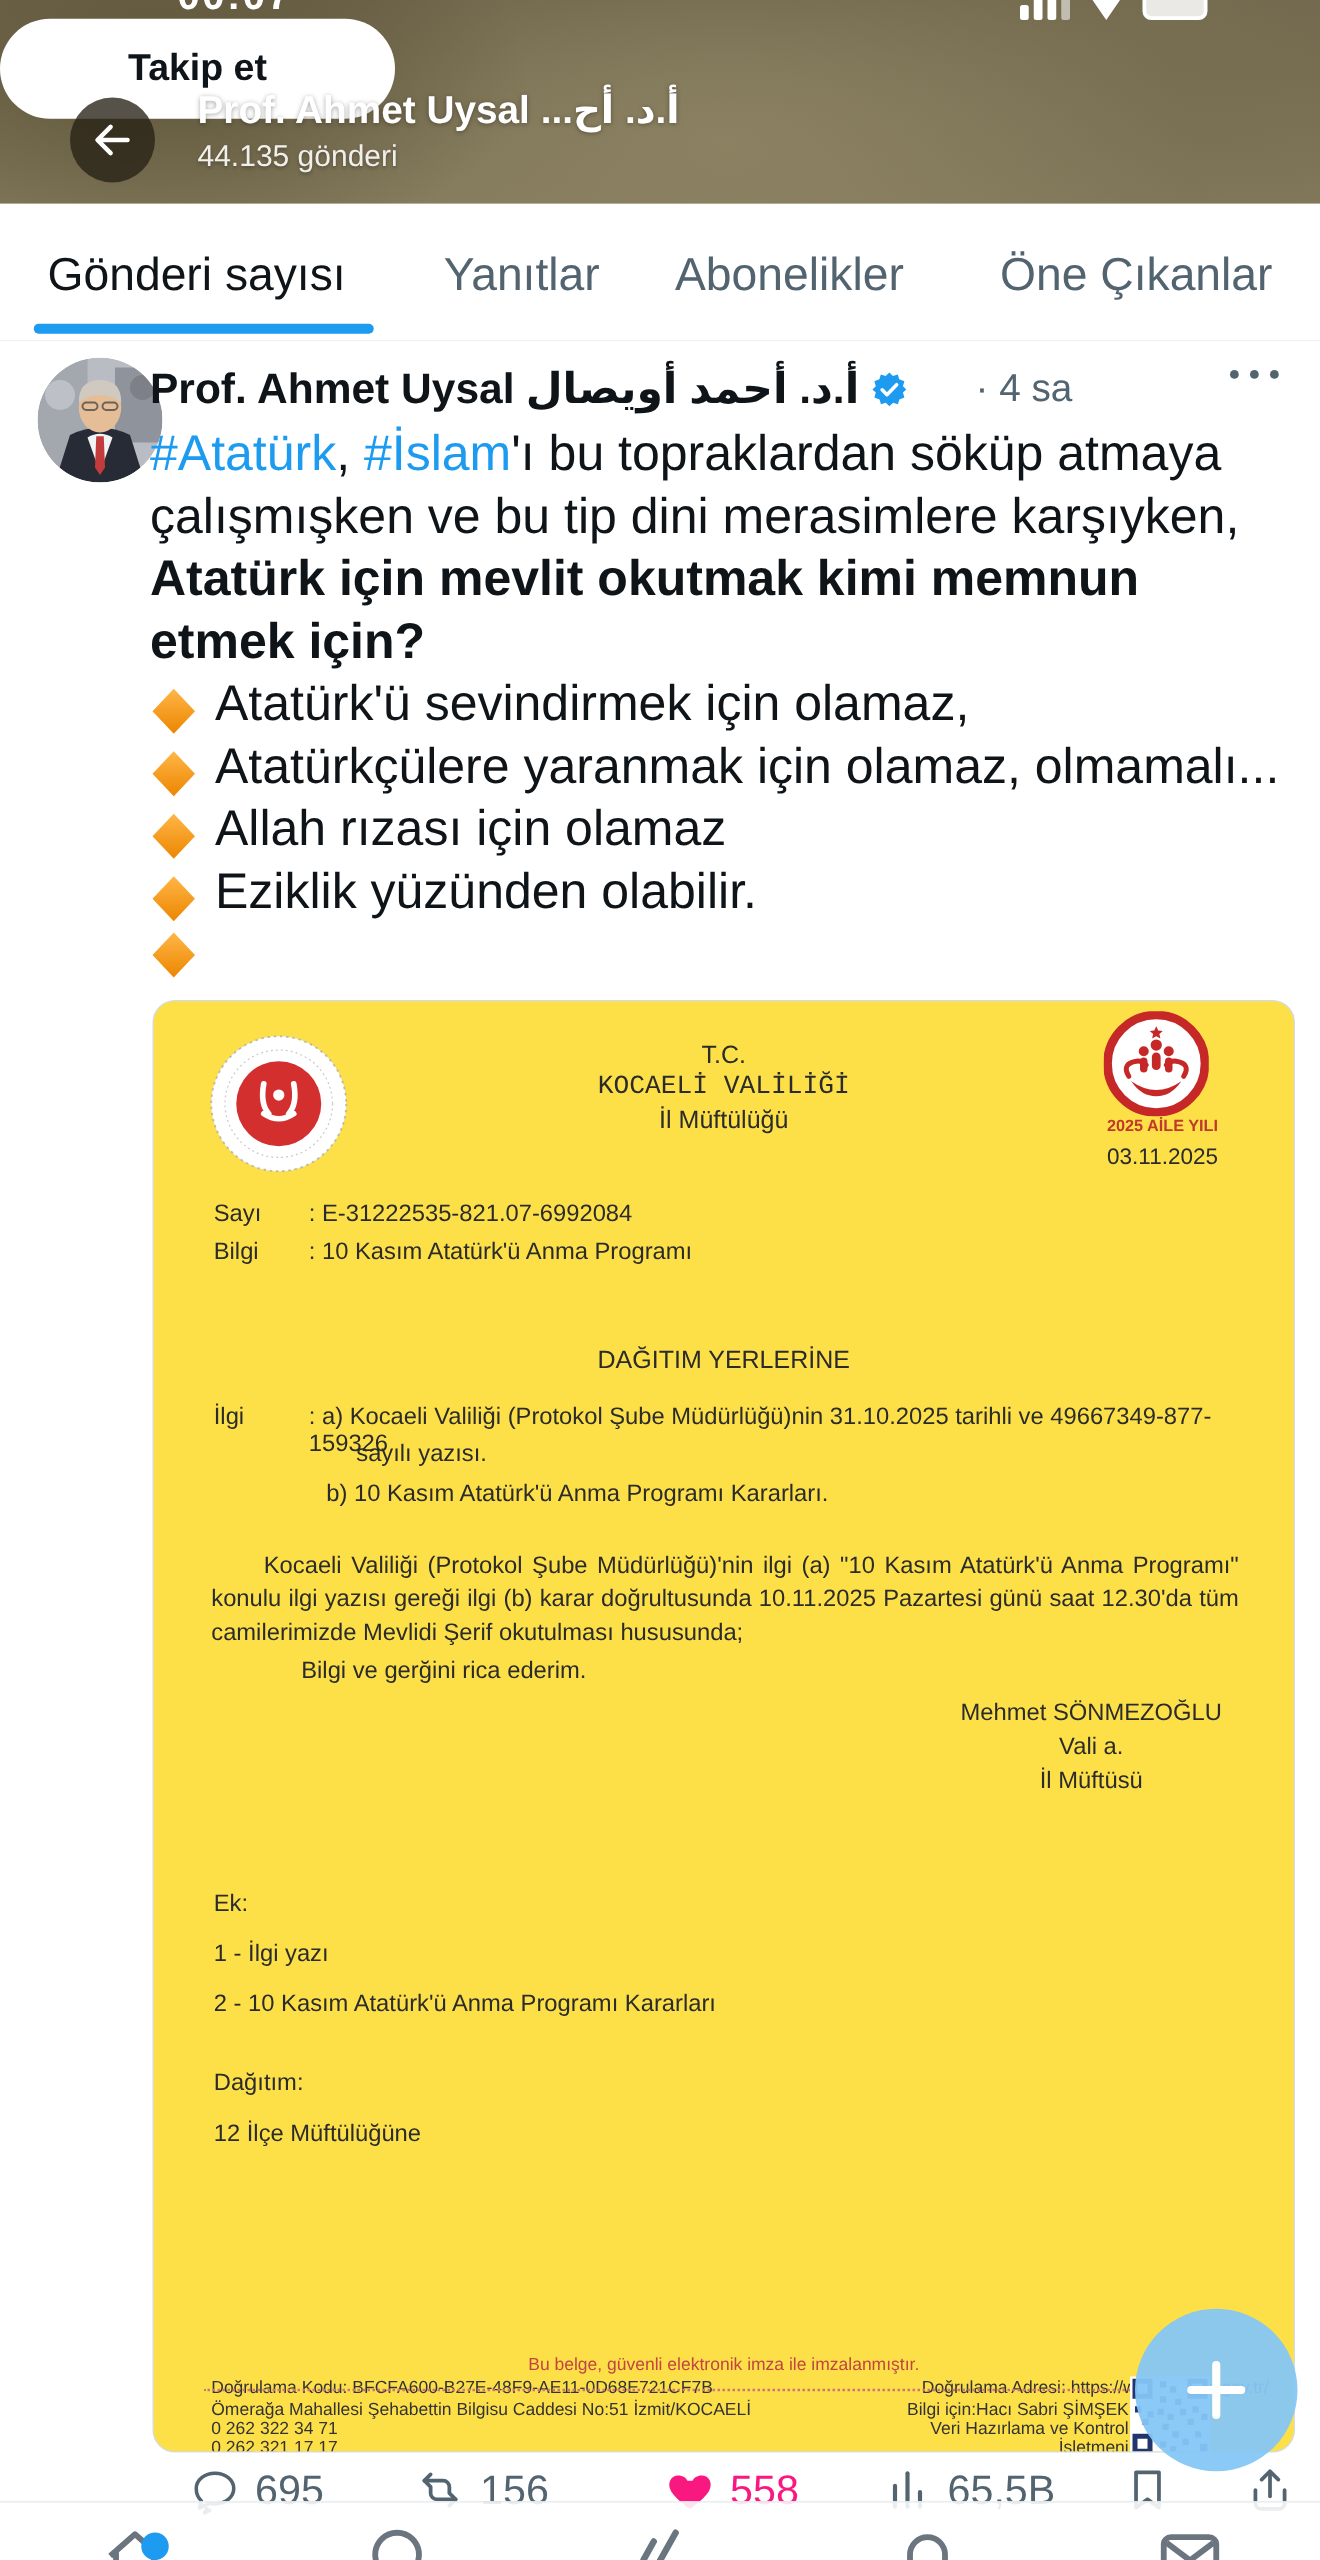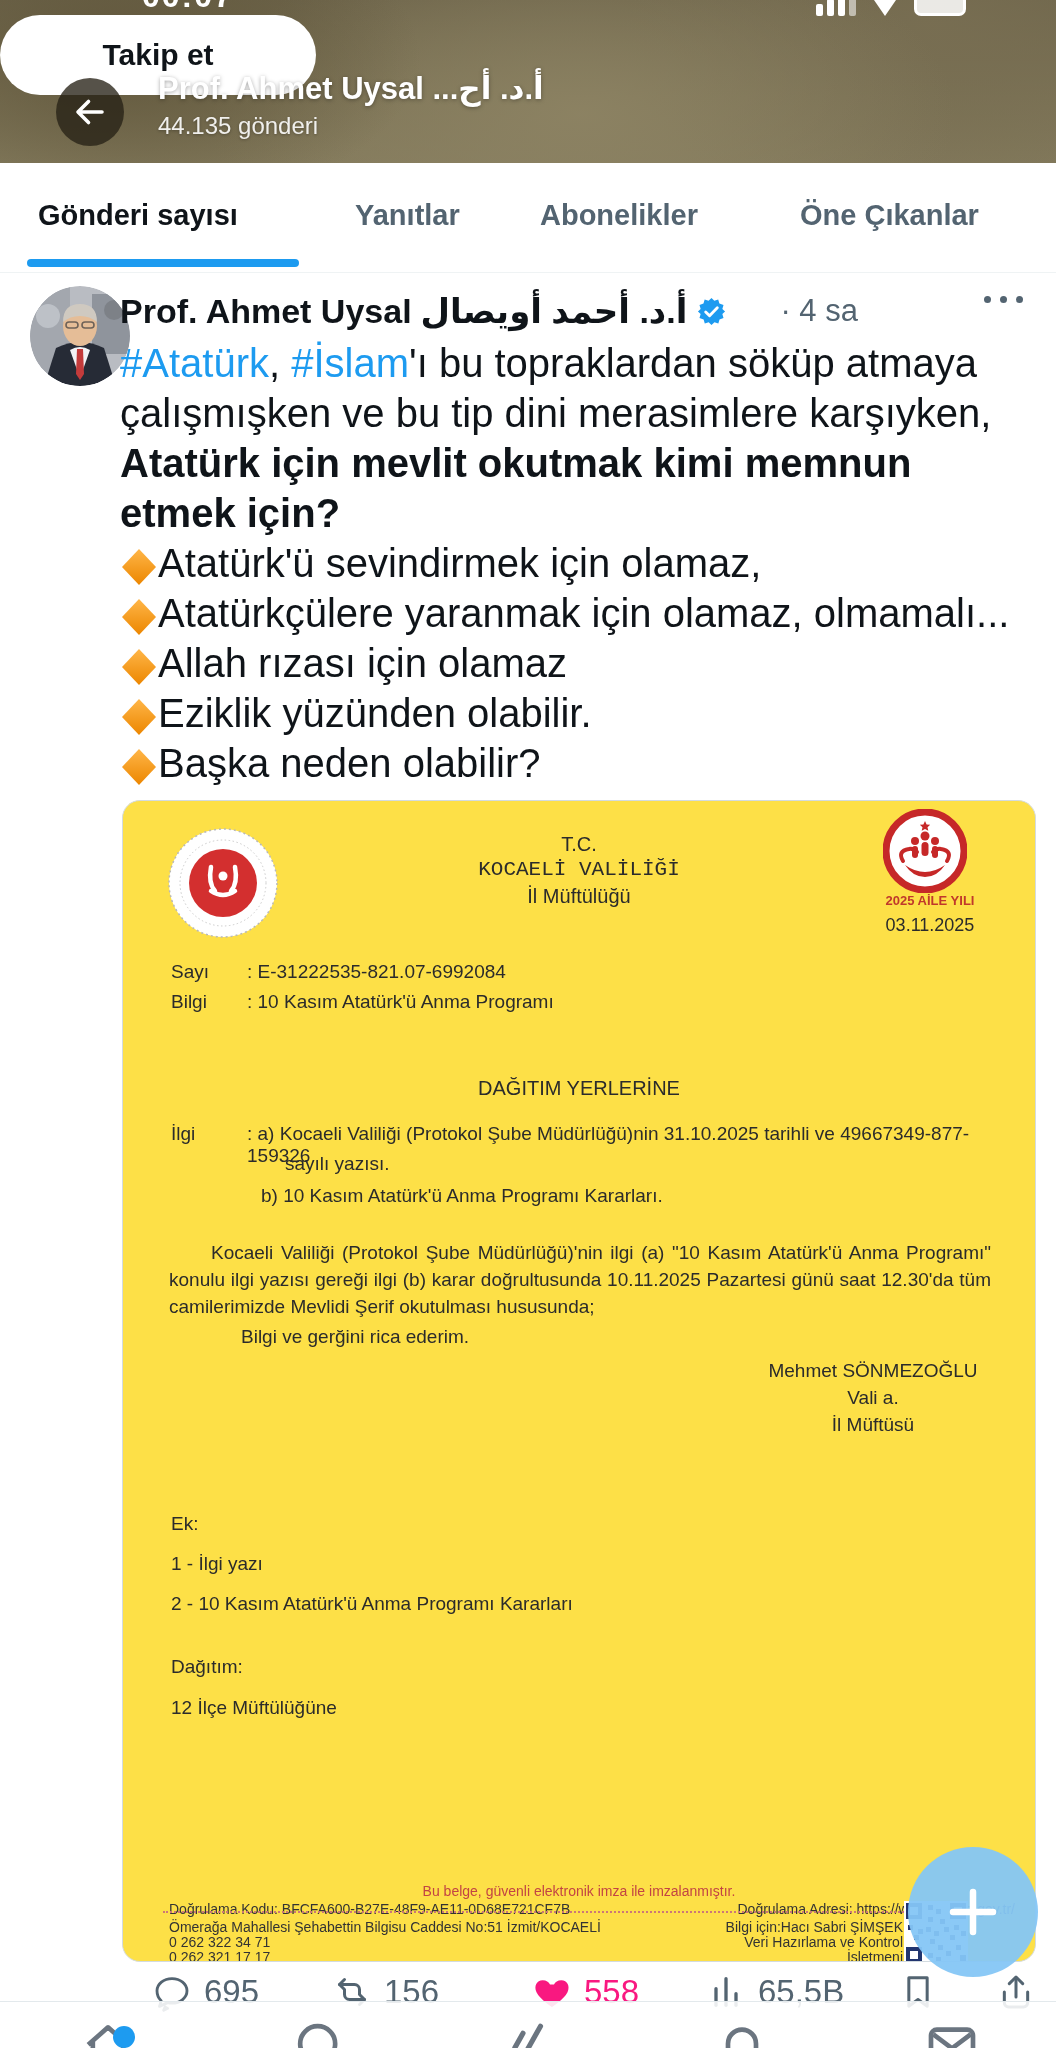--- a/index.html
+++ b/index.html
@@ -24,35 +24,35 @@
   .backbtn{left:56px;top:78px;width:68px;height:68px;border-radius:50%;background:rgba(38,33,22,.78);
     display:flex;align-items:center;justify-content:center;}
   .hdr-title{left:158px;top:70px;color:#fff;font-size:31px;font-weight:bold;white-space:nowrap;
     text-shadow:0 1px 4px rgba(0,0,0,.35);}
   .hdr-sub{left:158px;top:112px;color:#f0efec;font-size:24px;text-shadow:0 1px 3px rgba(0,0,0,.3);}
   .follow{left:703px;top:71px;width:316px;height:80px;background:#fff;border-radius:40px;border:none;
     display:flex;align-items:center;justify-content:center;font-size:30px;font-weight:bold;color:#0f1419;cursor:pointer;}
 
   
   .tabs{left:0;top:163px;width:1056px;height:109px;background:#fff;border-bottom:1px solid #eff3f4;}
-  .tab{position:absolute;top:36px;font-size:29px;font-weight:bold;color:#536471;cursor:pointer;white-space:nowrap;}
+  .tab{position:absolute;top:36px;font-size:37px;font-weight:normal;color:#536471;cursor:pointer;white-space:nowrap;}
   .tab.active{color:#0f1419;}
   .tab-underline{position:absolute;left:27px;top:96px;width:272px;height:8px;border-radius:4px;background:#1d9bf0;}
 
   
   .avatar{left:30px;top:286px;width:100px;height:100px;border-radius:50%;overflow:hidden;cursor:pointer;}
   .namerow{left:120px;top:288px;width:916px;height:46px;display:flex;align-items:center;gap:9px;white-space:nowrap;}
   .nm{font-size:34px;font-weight:bold;color:#0f1419;}
   .tm{font-size:31px;color:#536471;margin-left:44px;}
   .more{position:absolute;left:984px;top:296px;display:flex;gap:9px;cursor:pointer;}
   .more b{width:7px;height:7px;border-radius:50%;background:#536471;}
   .tweettext{left:120px;top:338px;width:916px;font-size:40px;line-height:50px;color:#0f1419;}
   .hashtag{color:#1d9bf0;cursor:pointer;}
   .boldq{font-weight:bold;display:block;}
-  .bullet{display:flex;align-items:center;}
+  .bullet{display:flex;gap:14px;align-items:flex-end;}
   .bullet .dia{flex:0 0 38px;margin-top:7px;}
 
   
   .doc{left:122px;top:800px;width:912px;height:1160px;background:#fde047;border:1px solid #d3dbe0;
     border-radius:18px;overflow:hidden;cursor:pointer;color:#2b2b2b;}
   .doc *{position:absolute;}
   .d-center{left:0;top:30px;width:912px;text-align:center;line-height:26px;}
   .d-tc{font-size:20px;}
   .d-org{font-size:21px;font-family:Liberation Mono, monospace;}
   .d-unit{font-size:20px;}
@@ -187,21 +187,20 @@
     <div class="bullet">
       <svg class="dia" width="38" height="38" viewBox="0 0 38 38">
           <path d="M19 1 L36 19 L19 37 L2 19 Z" fill="url(#dg1)"></path>
         </svg>
       <span>Eziklik yüzünden olabilir.</span>
     </div>
     <div class="bullet">
       <svg class="dia" width="38" height="38" viewBox="0 0 38 38">
           <path d="M19 1 L36 19 L19 37 L2 19 Z" fill="url(#dg1)"></path>
         </svg>
-      <span>Başka neden olabilir?</span>
     </div>
   </div>
 
   <div class="abs doc">
 
     <svg style="left:44px;top:26px" width="112" height="112" viewBox="0 0 112 112">
       <circle cx="56" cy="56" r="54" fill="#fff" stroke="#b9b9b9" stroke-width="1.5" stroke-dasharray="2 3"></circle>
       <circle cx="56" cy="56" r="43" fill="none" stroke="#c9c9c9" stroke-width="1" stroke-dasharray="1.5 2.5"></circle>
       <circle cx="56" cy="56" r="34" fill="#d32f2f"></circle>
       <path d="M44 40 q-3 16 4 24 M68 40 q3 16 -4 24 M44 64 q12 8 24 0" fill="none" stroke="#fff" stroke-width="4.5" stroke-linecap="round"></path>

